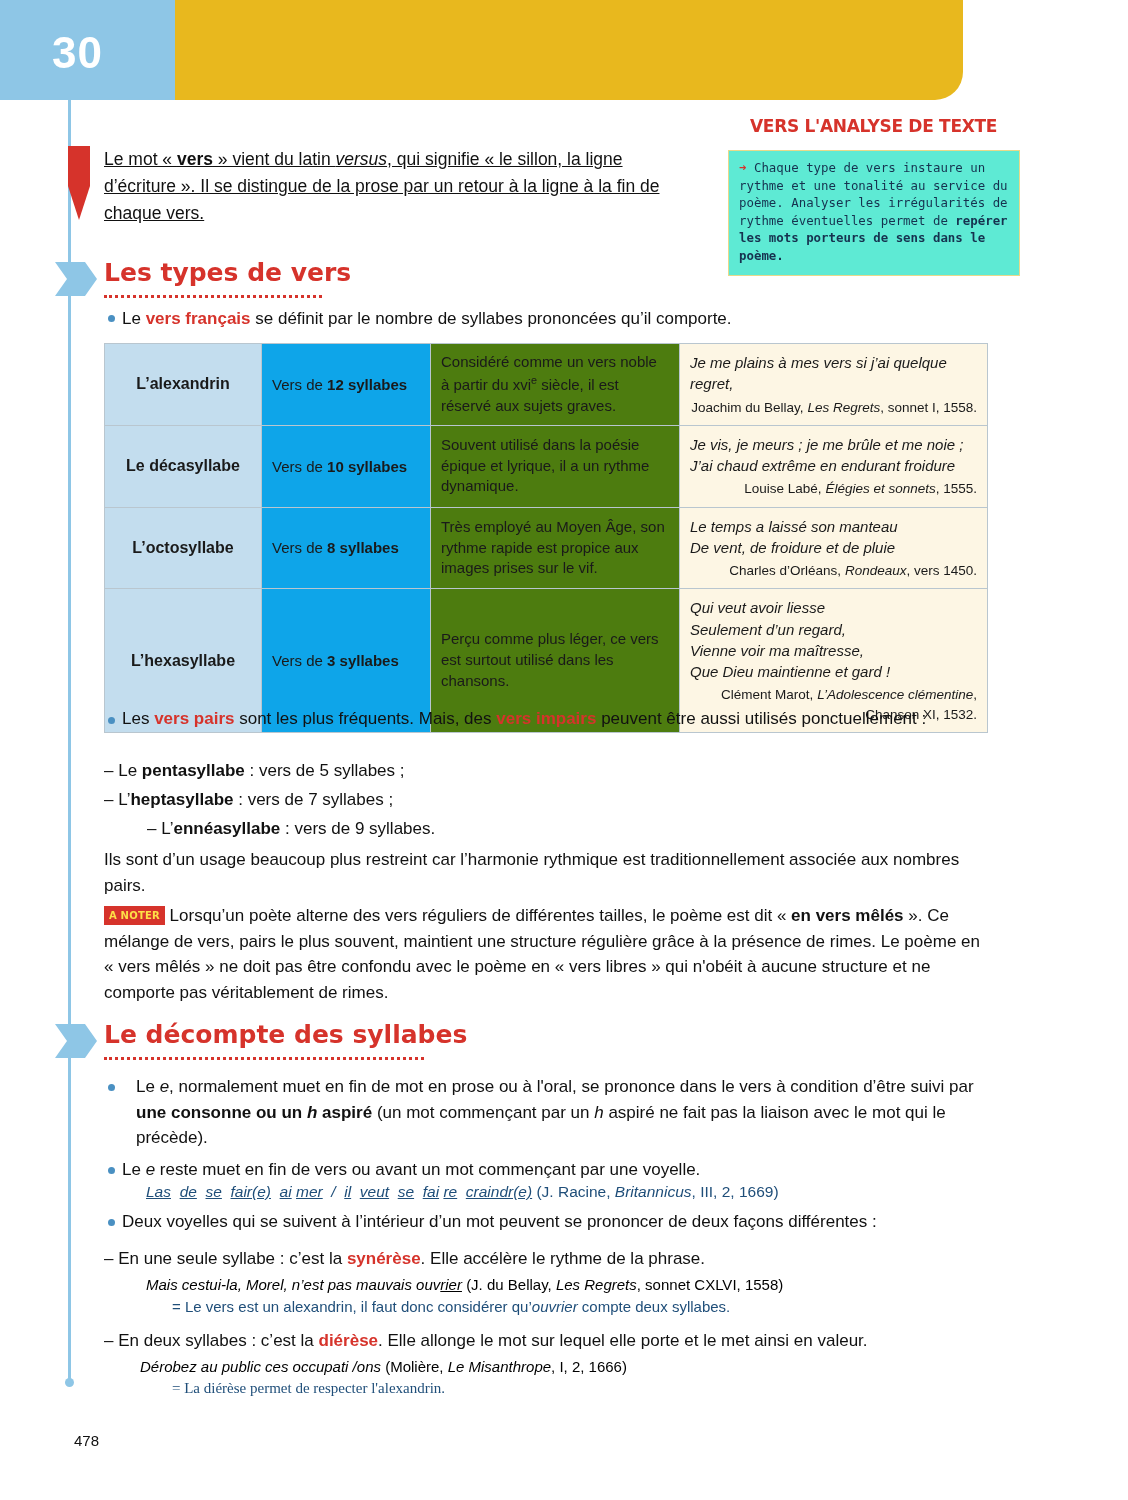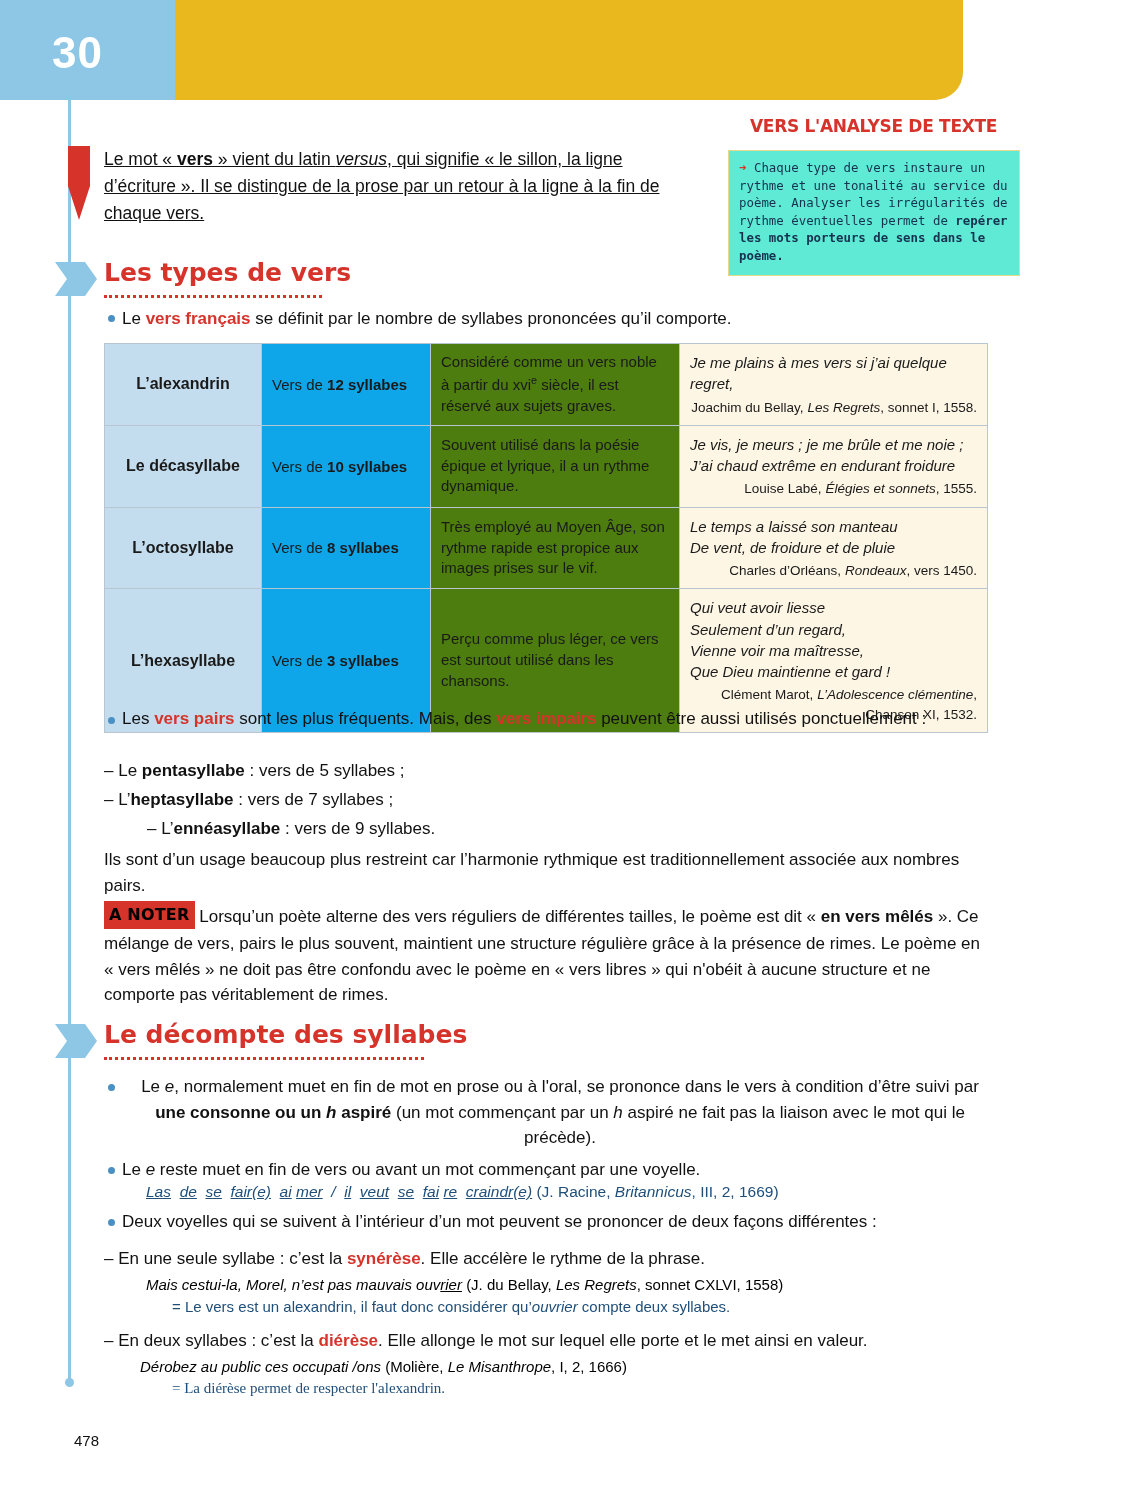--- a/index.html
+++ b/index.html
@@ -204,22 +204,22 @@
     font-size: 13.5px;
     margin-top: 3px;
   }
   .tbl .src i { font-style: italic; }
   .sup { font-size: 0.72em; vertical-align: super; }
 
   
   .anoter {
     display: inline-block;
     background: #d6332b;
-    color: #000000;
-    font-size: 16px;
+    color: #fde047;
+    font-size: 10px;
     font-weight: bold;
     padding: 2px 5px 2px 5px;
     font-family: "DejaVu Sans", sans-serif;
     letter-spacing: 0.2px;
     position: relative;
     top: -2px;
   }
 
   
   .ex {
@@ -343,21 +343,21 @@
 
 <div class="sec-tri" style="left:55px; top:1024px;">
   <svg width="42" height="34" viewBox="0 0 42 34">
     <path d="M0 0 L30 0 L42 17 L30 34 L0 34 L12 17 Z" fill="#8ec6e6"></path>
   </svg>
 </div>
 <div class="sec-head" style="left:104px; top:1020px;">Le décompte des syllabes</div>
 <div class="sec-dots" style="left:104px; top:1054px; width:320px;"></div>
 
 <div class="bullet" style="left:108px; top:1084px;"></div>
-<div class="tx" style="left:126px; top:1074px; width:868px;text-align:center;">Le <i>e</i>, normalement muet en fin de mot en prose ou à l'oral, se prononce dans le vers à condition d’être suivi par <b>une consonne ou un <i>h</i> aspiré</b> (un mot commençant par un <i>h</i> aspiré ne fait pas la liaison avec le mot qui le précède).</div>
+<div class="tx" style="left:136px; top:1074px; width:868px;">Le <i>e</i>, normalement muet en fin de mot en prose ou à l'oral, se prononce dans le vers à condition d’être suivi par <b>une consonne ou un <i>h</i> aspiré</b> (un mot commençant par un <i>h</i> aspiré ne fait pas la liaison avec le mot qui le précède).</div>
 
 <div class="bullet" style="left:108px; top:1167px;"></div>
 <div class="tx" style="left:122px; top:1157px; width:868px;">Le <i>e</i> reste muet en fin de vers ou avant un mot commençant par une voyelle.</div>
 
 <div class="scan" style="left:146px; top:1183px; width:850px;">
   <span><span class="u">Las</span>&nbsp; <span class="u">de</span>&nbsp; <span class="u">se</span>&nbsp; <span class="u">fair(e)</span>&nbsp; <span class="u">ai</span> <span class="u">mer</span>&nbsp; /&nbsp; <span class="u">il</span>&nbsp; <span class="u">veut</span>&nbsp; <span class="u">se</span>&nbsp; <span class="u">fai</span> <span class="u">re</span>&nbsp; <span class="u">craindr(e)</span></span>
   <span style="font-style:normal; color:#1f4e79;">(J. Racine, <i>Britannicus</i>, III, 2, 1669)</span>
 </div>
 
 <div class="bullet" style="left:108px; top:1219px;"></div>

